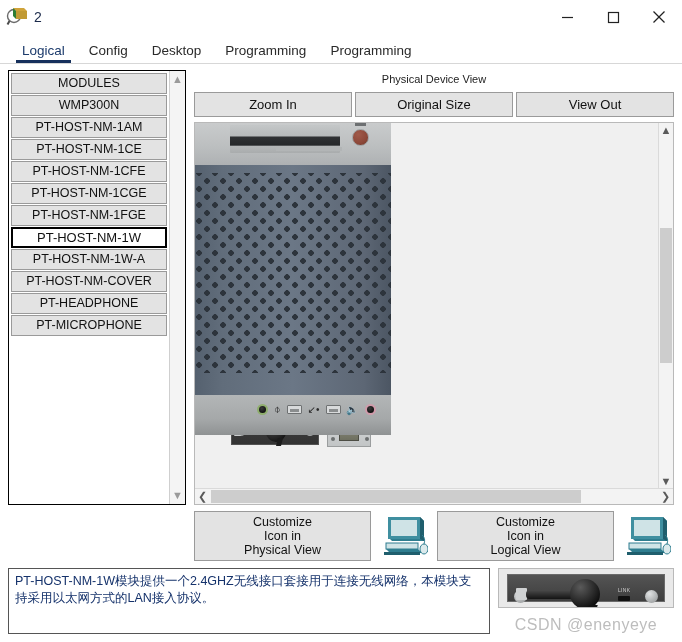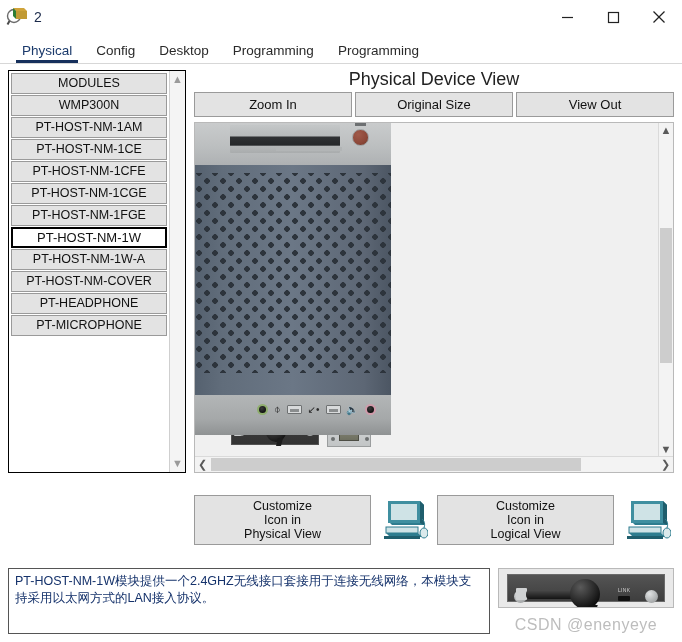--- a/index.html
+++ b/index.html
@@ -88,21 +88,20 @@
   }
 
   
   .body-area {
     flex: 1 1 auto;
     position: relative;
     background: #ffffff;
     padding: 6px 8px 8px 8px;
     display: flex;
     flex-direction: column;
-    gap: 16px;
   }
 
   .top-row {
     display: flex;
     flex: 1 1 auto;
     min-height: 0;
   }
 
   
   .modules-col {
@@ -161,21 +160,21 @@
   
   .device-col {
     flex: 1 1 auto;
     margin-left: 8px;
     display: flex;
     flex-direction: column;
     min-width: 0;
   }
   .device-title {
     text-align: center;
-    font-size: 18px;
+    font-size: 11px;
     color: #222222;
     height: 22px;
     line-height: 18px;
     font-family: "Liberation Sans", sans-serif;
   }
   .zoom-row {
     display: flex;
     gap: 3px;
     height: 25px;
     flex: 0 0 25px;
@@ -534,21 +533,21 @@
       <div class="win-btn">
         <svg width="14" height="14" viewBox="0 0 14 14">
           <line x1="1.5" y1="1.5" x2="12.5" y2="12.5" stroke="#222" stroke-width="1.2"></line>
           <line x1="12.5" y1="1.5" x2="1.5" y2="12.5" stroke="#222" stroke-width="1.2"></line>
         </svg>
       </div>
     </div>
   </div>
 
   <div class="tabbar">
-    <div class="tab active">Physical</div>
+    <div class="tab active">Logical</div>
     <div class="tab">Config</div>
     <div class="tab">Desktop</div>
     <div class="tab">Programming</div>
     <div class="tab">Programming</div>
   </div>
 
   <div class="body-area">
 
     <div class="top-row">
 

